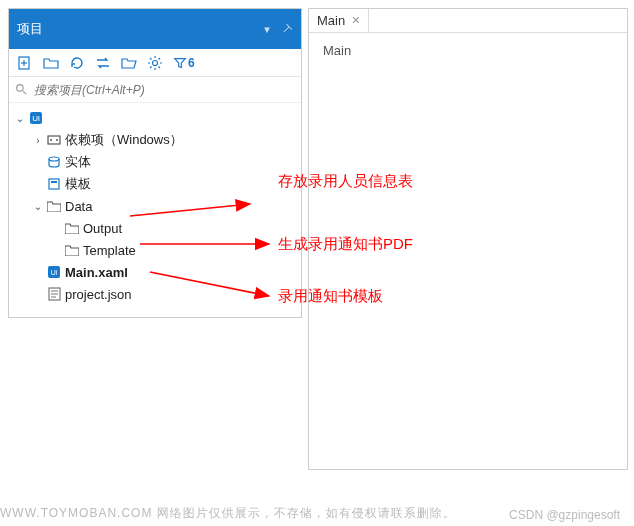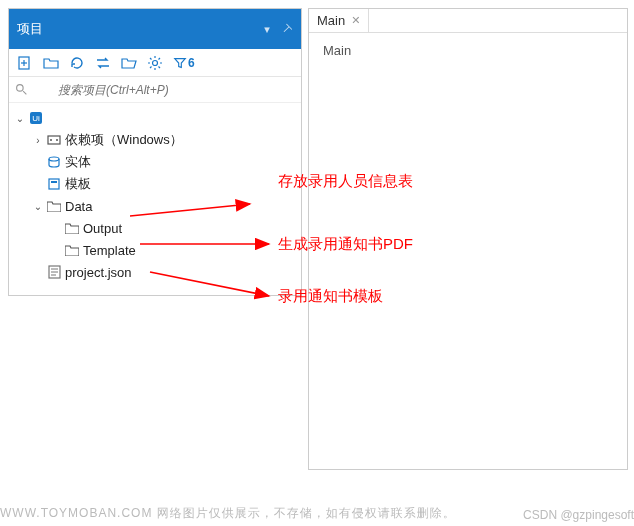--- a/index.html
+++ b/index.html
@@ -5,21 +5,21 @@
 * { box-sizing: border-box; font-family: "Microsoft YaHei", sans-serif; }
 body { margin: 0; width: 634px; height: 526px; background: #fff; position: relative; font-size: 12px; }
 .panel { position: absolute; left: 8px; top: 8px; width: 294px; border: 1px solid #ccc; background: #fff; }
 .panel-header { background: #1979ca; color: #fff; height: 40px; display: flex; align-items: center; padding: 0 4px; font-size: 13px; }
 .panel-header .title { flex: 1; padding-left: 4px; }
 .panel-header .hdr-icon { width: 20px; text-align: center; color: #cfe3f5; font-size: 11px; }
 .panel-header .pin { transform: rotate(-45deg); display: inline-block; }
 .toolbar { height: 28px; display: flex; align-items: center; gap: 10px; padding: 0 8px; border-bottom: 1px solid #e5e5e5; color: #1979ca; }
 .toolbar .tb-icon { width: 16px; height: 16px; display: flex; align-items: center; justify-content: center; }
 .toolbar .filter-num { color: #1979ca; font-weight: bold; font-size: 12px; }
-.search-row { height: 26px; display: flex; align-items: center; padding: 0 6px; border-bottom: 1px solid #eee; color: #888; gap: 24px; }
+.search-row { height: 26px; display: flex; align-items: center; padding: 0 6px; border-bottom: 1px solid #eee; color: #888; }
 .search-row .mag { margin-right: 4px; color: #999; }
 .search-row input { border: 0; outline: 0; flex: 1; font-style: italic; color: #888; font-size: 12px; background: transparent; }
 .tree { padding: 4px 0 12px 0; }
 .tree-row { display: flex; align-items: center; height: 22px; padding-right: 6px; }
 .tree-row.selected { background: #e5e5e5; }
 .caret { width: 14px; text-align: center; color: #555; font-size: 10px; user-select: none; }
 .caret.empty { visibility: hidden; }
 .node-icon { width: 18px; display: flex; align-items: center; justify-content: center; }
 .node-label { padding-left: 2px; color: #222; font-size: 13px; }
 .node-label.bold { font-weight: bold; }
@@ -33,21 +33,21 @@
 .editor { position: absolute; left: 308px; top: 8px; right: 6px; border: 1px solid #ccc; background: #fff; height: 462px; }
 .tabs { height: 24px; border-bottom: 1px solid #ddd; display: flex; align-items: stretch; }
 .tab { display: flex; align-items: center; padding: 0 8px; border-right: 1px solid #ddd; font-size: 13px; color: #333; gap: 6px; }
 .tab .x { color: #999; font-size: 11px; }
 .editor-body { padding: 10px 14px; color: #555; font-size: 13px; }
 
 .annotation { position: absolute; color: #ff0000; font-size: 15px; }
 .arrow-svg { position: absolute; pointer-events: none; }
 
 .footer-left { position: absolute; left: 0; bottom: 4px; color: #bbb; font-size: 12px; letter-spacing: 1px; }
-.footer-right { position: absolute; right: 0; bottom: 4px; color: #bbb; font-size: 12px; }
+.footer-right { position: absolute; right: 14px; bottom: 4px; color: #bbb; font-size: 12px; }
 
 svg { display: block; }
 </style>
 </head>
 <body>
 
 <div class="panel">
   <div class="panel-header">
     <span class="title">项目</span>
     <span class="hdr-icon">▾</span>
@@ -177,20 +177,30 @@
     <div class="tree-row lv2">
       <span class="caret empty">›</span>
       <span class="node-icon">
         <svg class="folder-svg" viewBox="0 0 14 11">
             <path d="M0 1h5l1 2h8v8H0z" fill="none" stroke="#555" stroke-width="1.2"></path>
           </svg>
       </span>
       <span class="node-label">Template</span>
     </div>
 
+    <div class="tree-row lv1">
+      <span class="caret empty">›</span>
+      <span class="node-icon">
+        <svg width="14" height="14" viewBox="0 0 14 14">
+            <rect x="1" y="1" width="12" height="12" rx="2" fill="#1979ca"></rect>
+            <text x="7" y="10" font-size="7" fill="#fff" text-anchor="middle">Ui</text>
+          </svg>
+      </span>
+      <span class="node-label bold">Main.xaml</span>
+    </div>
 
     <div class="tree-row lv1">
       <span class="caret empty">›</span>
       <span class="node-icon">
         <svg width="13" height="14" viewBox="0 0 13 14">
             <rect x="1" y="1" width="11" height="12" fill="none" stroke="#777" stroke-width="1.2"></rect>
             <line x1="3" y1="4" x2="10" y2="4" stroke="#777"></line>
             <line x1="3" y1="7" x2="10" y2="7" stroke="#777"></line>
             <line x1="3" y1="10" x2="8" y2="10" stroke="#777"></line>
           </svg>

